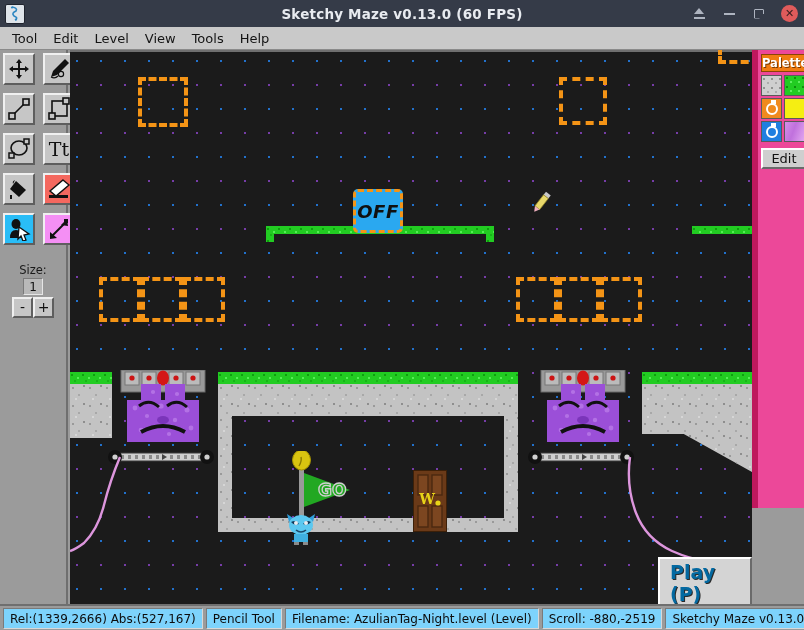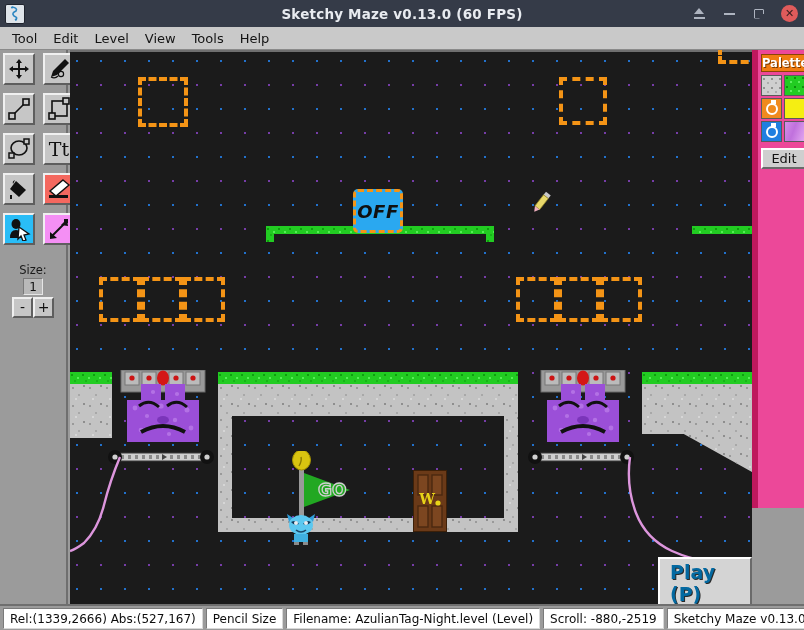--- a/index.html
+++ b/index.html
@@ -266,21 +266,21 @@
 
   
   .statusbar {
     position: absolute; bottom: 0; left: 0;
     width: 804px; height: 26px;
     background: #9b9b9b;
     border-top: 2px solid #6f6f6f;
     display: flex; align-items: center; padding: 0 3px; gap: 3px;
   }
   .status-cell {
-    background: #ffffff;
+    background: #7dd3fc;
     border-top: 1px solid #7a7a7a; border-left: 1px solid #7a7a7a;
     border-right: 1px solid #d8d8d8; border-bottom: 1px solid #d8d8d8;
     font-size: 12px; color: #0d0d0d;
     padding: 2px 6px; white-space: nowrap;
     height: 21px; line-height: 16px; text-align: center;
   }
   .status-cell.flex { flex: 0 0 auto; }
 </style>
 </head>
 <body>
@@ -659,19 +659,19 @@
           <div class="swatch sw-purple"></div>
         </div>
         <div class="palette-edit">Edit</div>
       </div>
     </div>
 
   </div>
 
   <div class="statusbar">
     <div class="status-cell flex">Rel:(1339,2666)  Abs:(527,167)</div>
-    <div class="status-cell flex">Pencil Size</div>
+    <div class="status-cell flex">Pencil Tool</div>
     <div class="status-cell flex">Filename: AzulianTag-Night.level (Level)</div>
     <div class="status-cell flex">Scroll: -880,-2519</div>
     <div class="status-cell flex">Sketchy Maze v0.13.0</div>
   </div>
 
 </div>
 
 </body></html>

